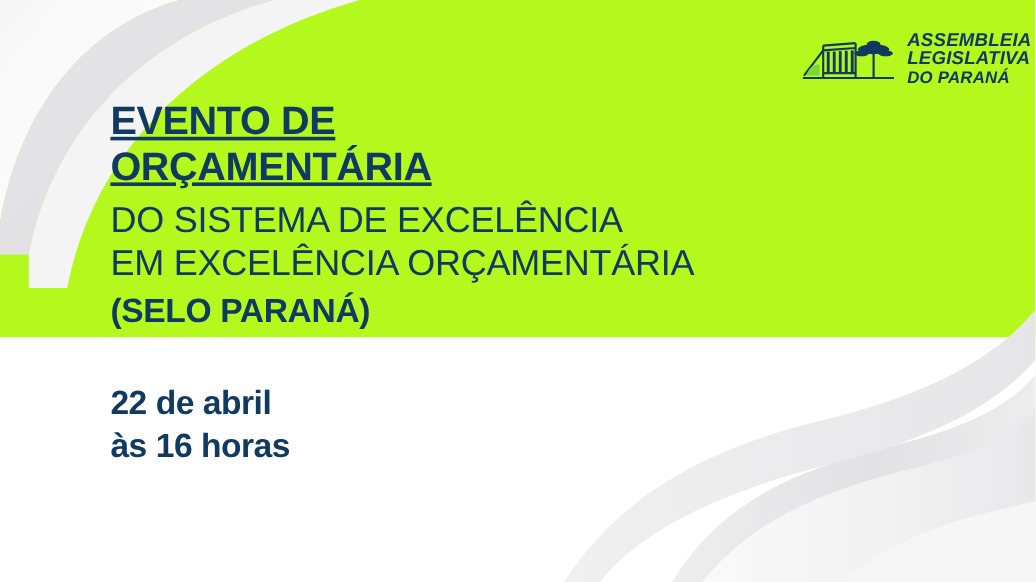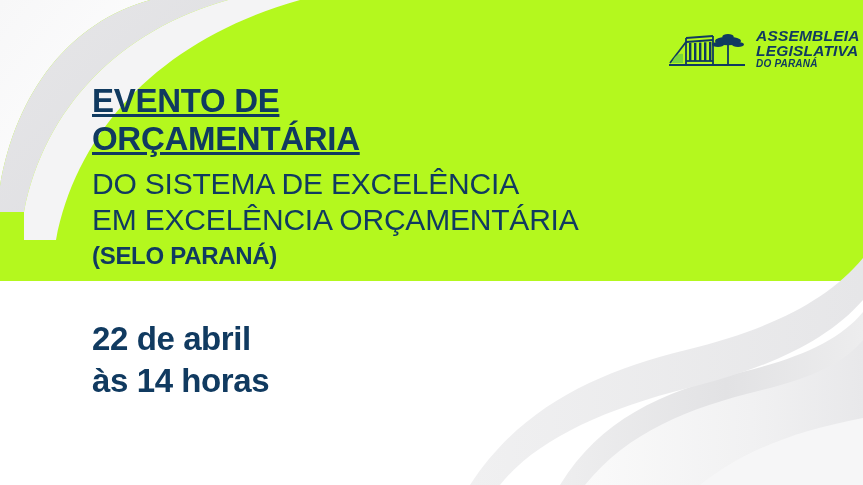--- a/index.html
+++ b/index.html
@@ -56,21 +56,21 @@
     color: #103a60;
   }
   .logo-words .w1,
   .logo-words .w2 {
     font-size: 15.5px;
     font-weight: bold;
     font-style: italic;
     letter-spacing: 0.2px;
   }
   .logo-words .w3 {
-    font-size: 10px;
+    font-size: 14px;
     font-weight: bold;
     font-style: italic;
     letter-spacing: 0.2px;
   }
 
   
   .headline {
     position: absolute;
     left: 92px;
     top: 82px;
@@ -86,36 +86,36 @@
   }
   .headline .s1,
   .headline .s2 {
     font-size: 30px;
     font-weight: normal;
     line-height: 1.2;
     letter-spacing: -0.2px;
   }
   .headline .s1 { margin-top: 7px; }
   .headline .s3 {
-    font-size: 24px;
+    font-size: 28px;
     font-weight: bold;
     line-height: 1.2;
     letter-spacing: -0.3px;
     margin-top: 4px;
   }
 
   
   .details {
     position: absolute;
     left: 92px;
     top: 318px;
     color: #103a60;
   }
   .details div {
-    font-size: 33px;
+    font-size: 28px;
     font-weight: bold;
     line-height: 1.27;
     letter-spacing: -0.4px;
   }
 </style>
 </head>
 <body>
 
 <div id="poster">
 
@@ -200,16 +200,16 @@
   <div class="headline">
     <div class="t1">EVENTO DE</div>
     <div class="t2">ORÇAMENTÁRIA</div>
     <div class="s1">DO SISTEMA DE EXCELÊNCIA</div>
     <div class="s2">EM EXCELÊNCIA ORÇAMENTÁRIA</div>
     <div class="s3">(SELO PARANÁ)</div>
   </div>
 
   <div class="details">
     <div>22 de abril</div>
-    <div>às 14 horas</div>
+    <div>às 16 horas</div>
   </div>
 
 </div>
 
 </body></html>

